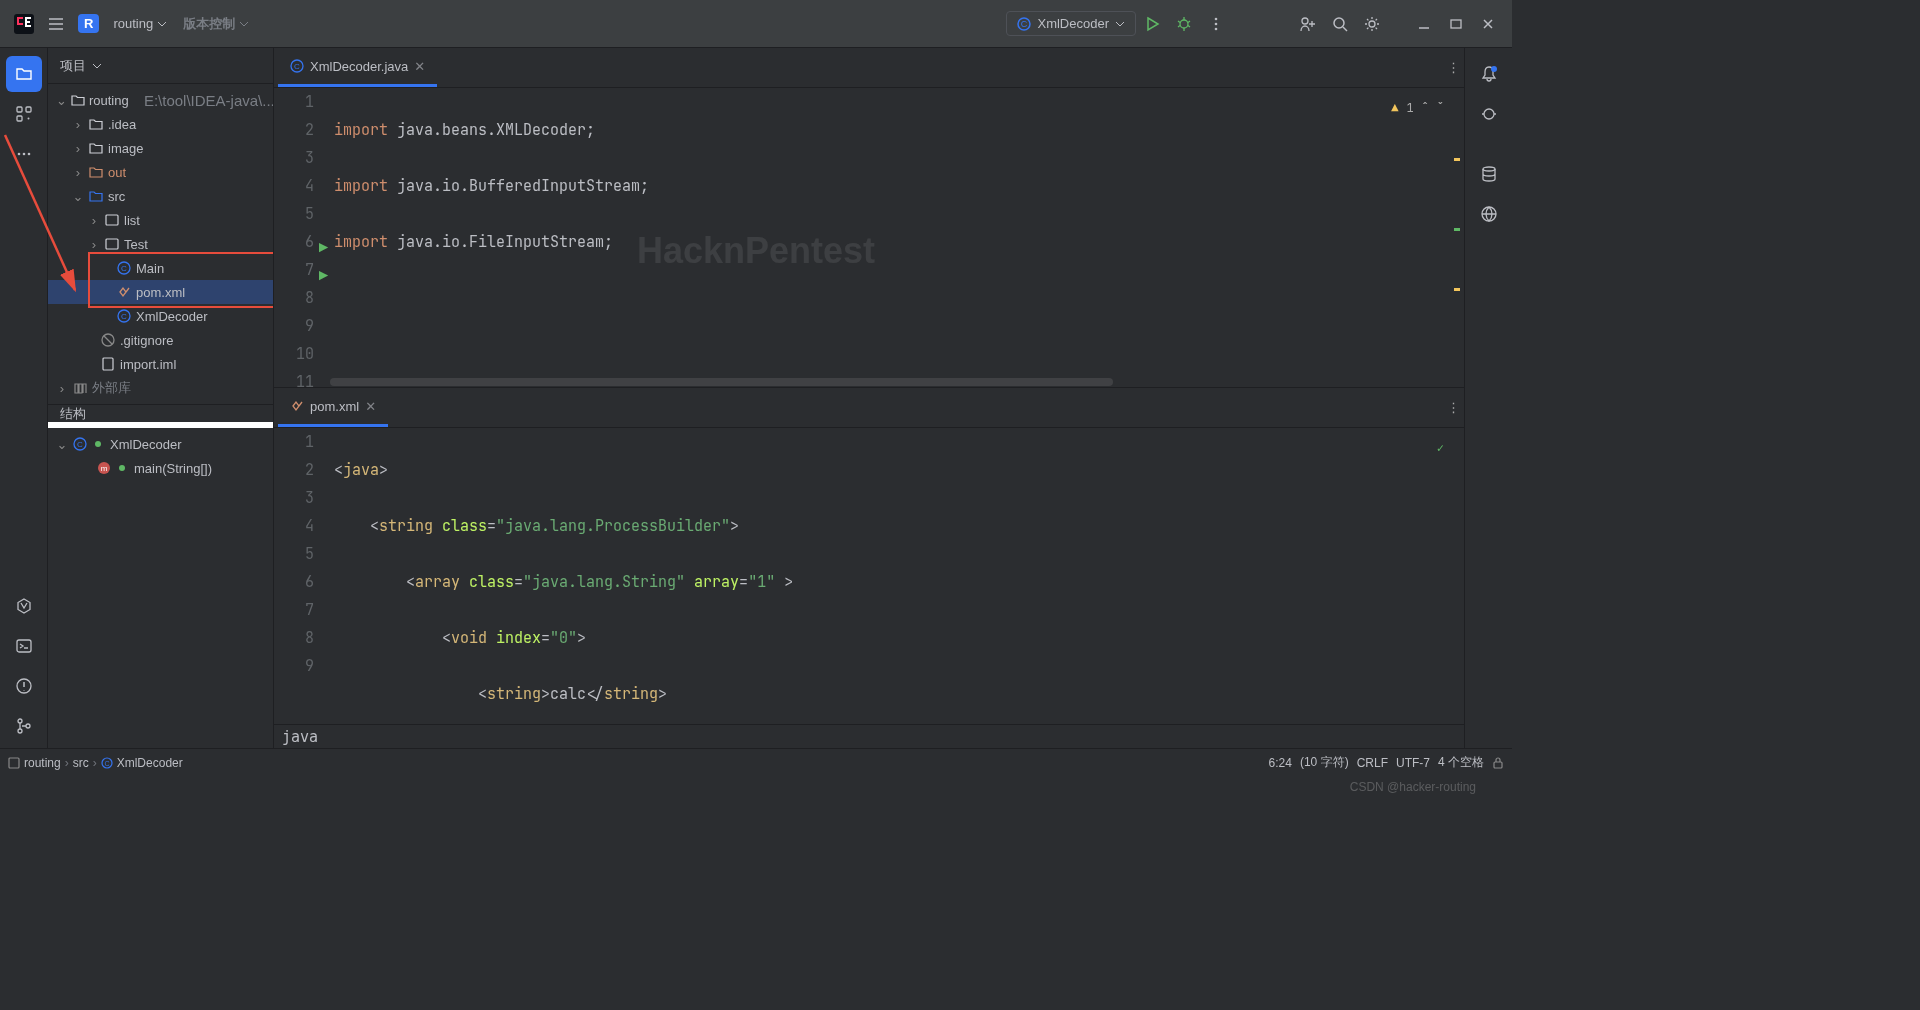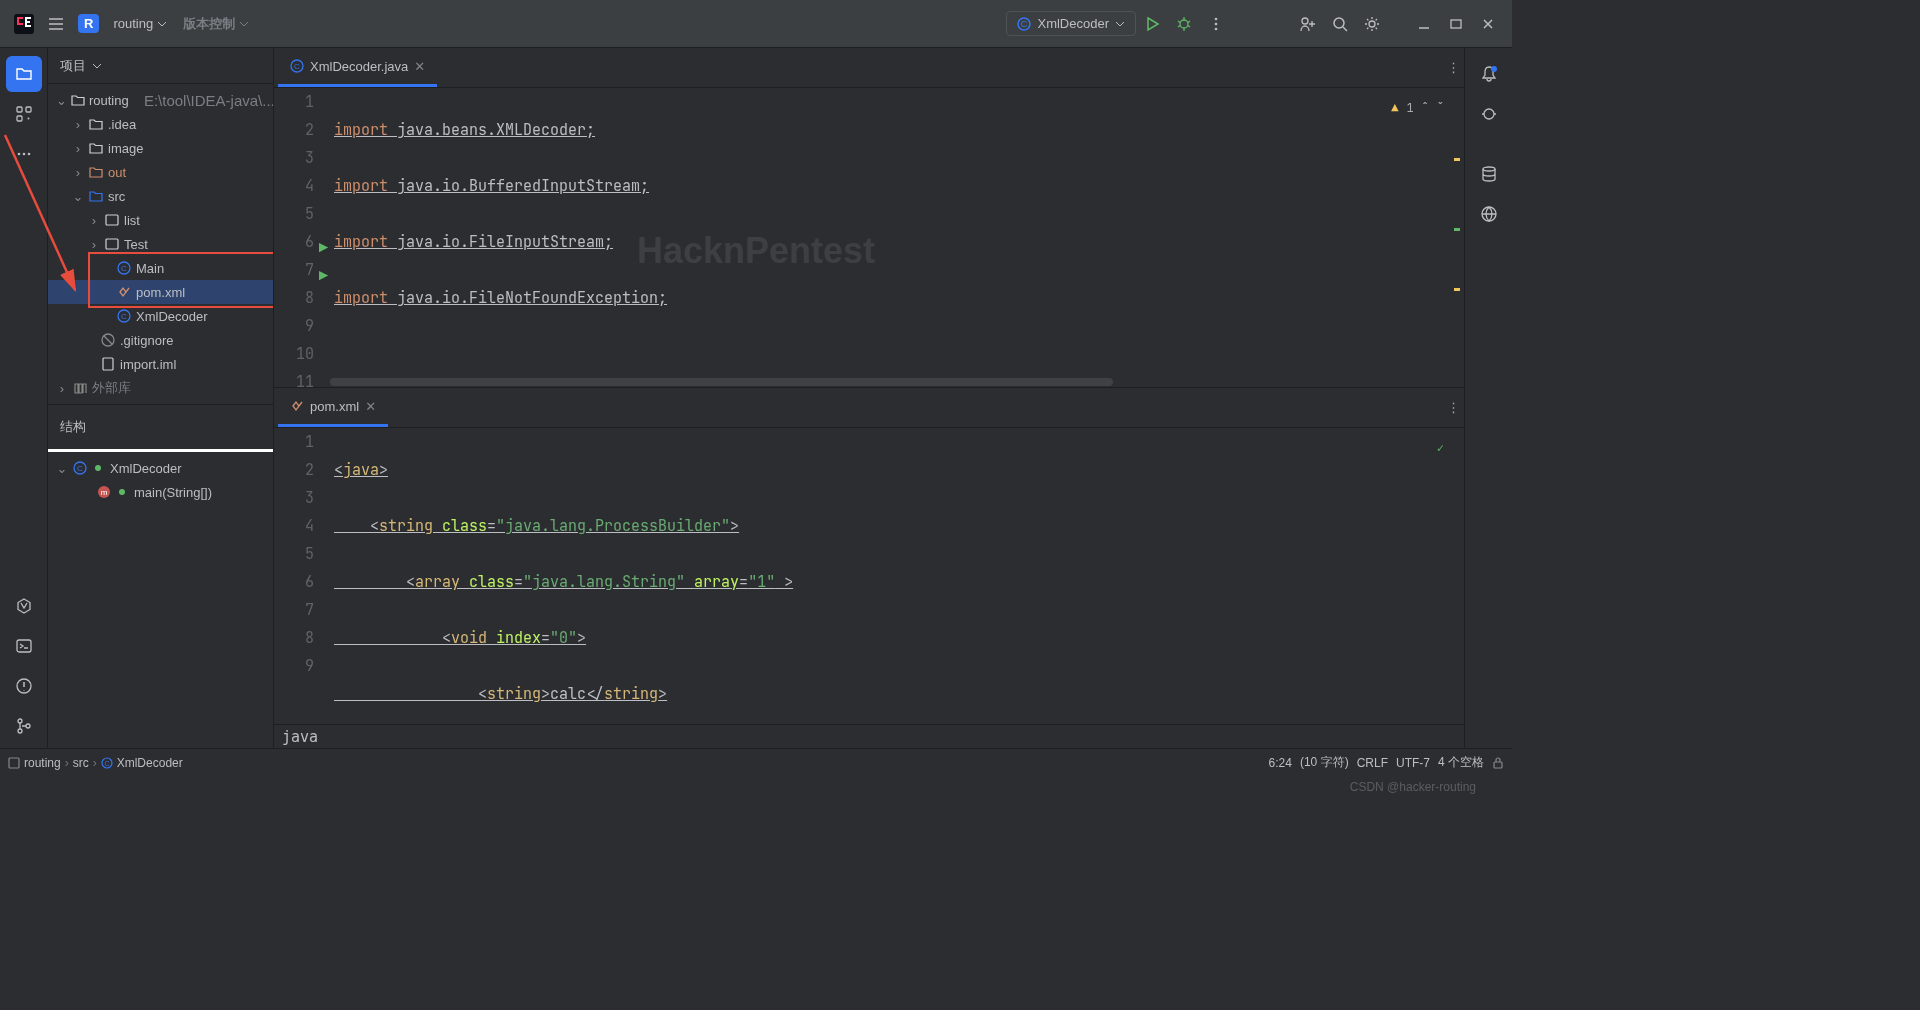--- a/index.html
+++ b/index.html
@@ -18,35 +18,35 @@
 .rail-spacer{flex:1;}
 .right-rail{width:48px;background:#2b2d30;display:flex;flex-direction:column;align-items:center;padding-top:8px;border-left:1px solid #1e1f22;}
 .sidebar{width:226px;background:#2b2d30;border-right:1px solid #1e1f22;display:flex;flex-direction:column;overflow:hidden;}
 .side-header{height:36px;display:flex;align-items:center;padding:0 12px;gap:6px;border-bottom:1px solid #1e1f22;}
 .tree{padding:4px 0;overflow-y:auto;position:relative;}
 .node{display:flex;align-items:center;height:24px;gap:4px;padding-right:8px;white-space:nowrap;cursor:pointer;}
 .node.selected{background:#2e436e;}
 .chev{width:12px;display:flex;justify-content:center;color:#888;}
 .node-icon{width:16px;height:16px;display:flex;align-items:center;justify-content:center;}
 .node-label{color:#bcbec4;}
-.struct-header{height:48px;display:flex;align-items:center;padding:0 12px;border-top:1px solid #1e1f22;border-bottom:3px solid #ffffff;}
+.struct-header{height:24px;display:flex;align-items:center;padding:0 12px;border-top:1px solid #1e1f22;border-bottom:6px solid #ffffff;}
 .editor-area{flex:1;display:flex;flex-direction:column;overflow:hidden;}
 .tabs{height:40px;display:flex;align-items:center;border-bottom:1px solid #1e1f22;padding:0 4px;}
 .tab{display:flex;align-items:center;gap:6px;padding:0 12px;height:100%;cursor:pointer;border-bottom:3px solid transparent;}
 .tab.active{border-bottom-color:#3574F0;background:#2b2d30;}
 .tab-close{opacity:.6;}
 .editor-split{flex:1;display:flex;flex-direction:column;overflow:hidden;}
 .pane{display:flex;flex-direction:column;overflow:hidden;position:relative;}
 .pane.top{flex:0 0 340px;border-bottom:1px solid #1e1f22;}
 .pane.bottom{flex:1;}
 .code-area{flex:1;display:flex;overflow:hidden;font-family:"JetBrains Mono",Consolas,monospace;font-size:15px;line-height:28px;position:relative;}
 .gutter{width:56px;text-align:right;color:#5f6367;padding-right:16px;user-select:none;}
 .gutter .ln{height:28px;position:relative;}
 .run-mark{position:absolute;right:-14px;top:6px;color:#5fb865;}
-.code{flex:1;white-space:pre;overflow-x:auto;color:#bcbec4;text-decoration:underline;}
+.code{flex:1;white-space:pre;overflow-x:auto;color:#bcbec4;}
 .code .line{height:28px;padding-left:4px;}
 .kw{color:#cf8e6d;}
 .dim{color:#7a7e85;}
 .tag{color:#d5b778;}
 .attr{color:#bef264;}
 .val{color:#6aab73;}
 .insp{position:absolute;top:6px;right:20px;display:flex;align-items:center;gap:8px;color:#aaa;font-size:12px;}
 .warn-ic{color:#f2c55c;}
 .marker-bar{position:absolute;right:2px;top:0;bottom:0;width:10px;}
 .marker{position:absolute;right:2px;width:6px;height:3px;}
@@ -397,21 +397,20 @@
             <div class="ln">7<span class="run-mark">▶</span></div>
             <div class="ln">8</div>
               <div class="ln">9</div>
               <div class="ln">10</div>
               <div class="ln">11</div>
           </div>
           <div class="code">
 <div class="line"><span class="kw">import </span><span>java.beans.XMLDecoder</span><span>;</span></div>
 <div class="line"><span class="kw">import </span><span>java.io.BufferedInputStream</span><span>;</span></div>
 <div class="line"><span class="kw">import </span><span>java.io.FileInputStream</span><span>;</span></div>
-<div class="line"><span class="kw">import </span><span>java.io.FileNotFoundException</span><span>;</span></div>
 <div class="line"></div>
 
 
 
 
 
 
 
           </div>
           <div class="insp">

